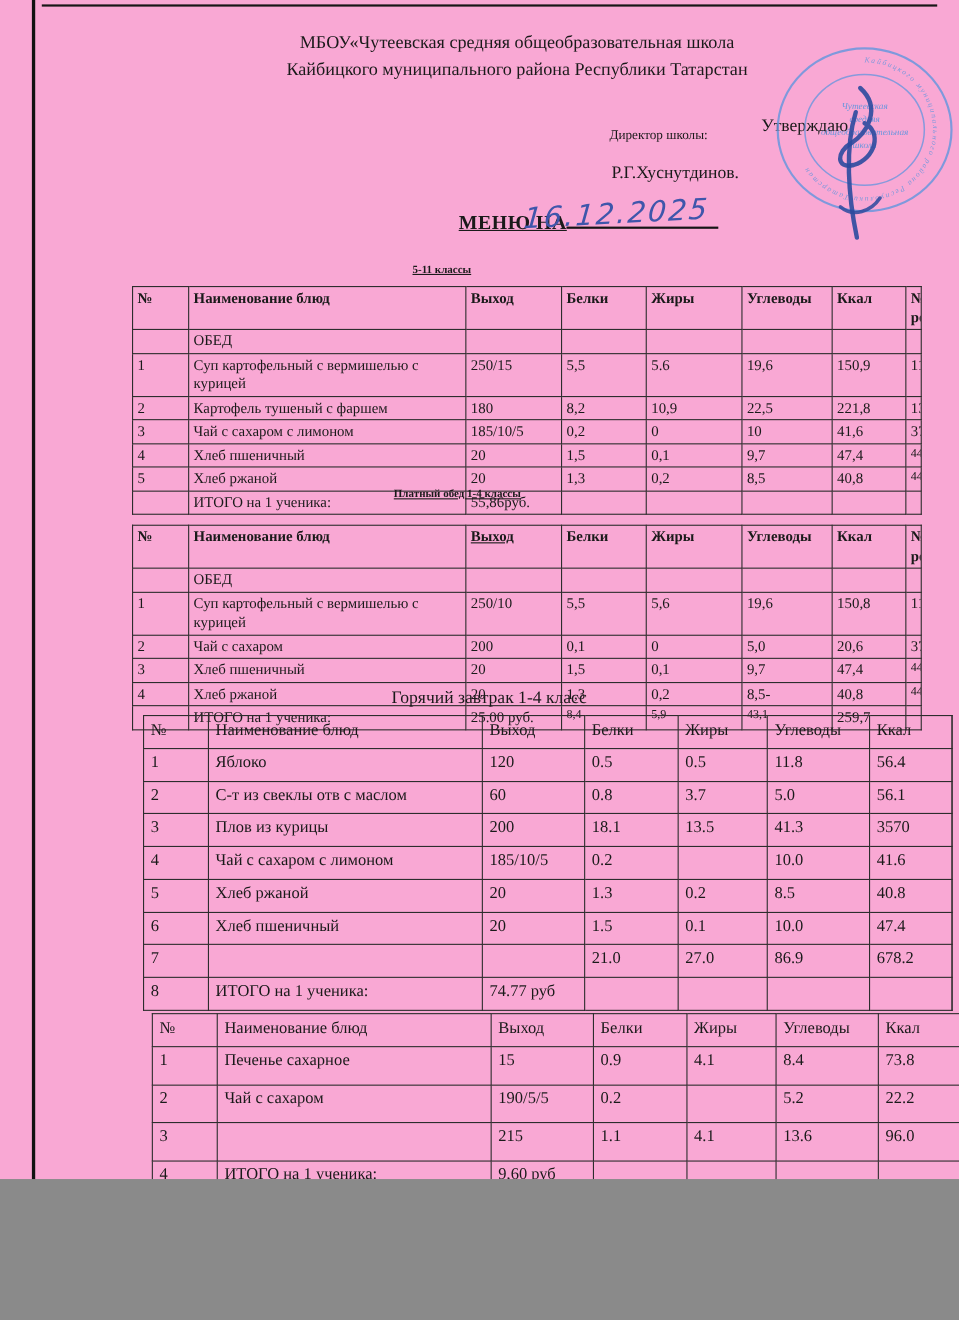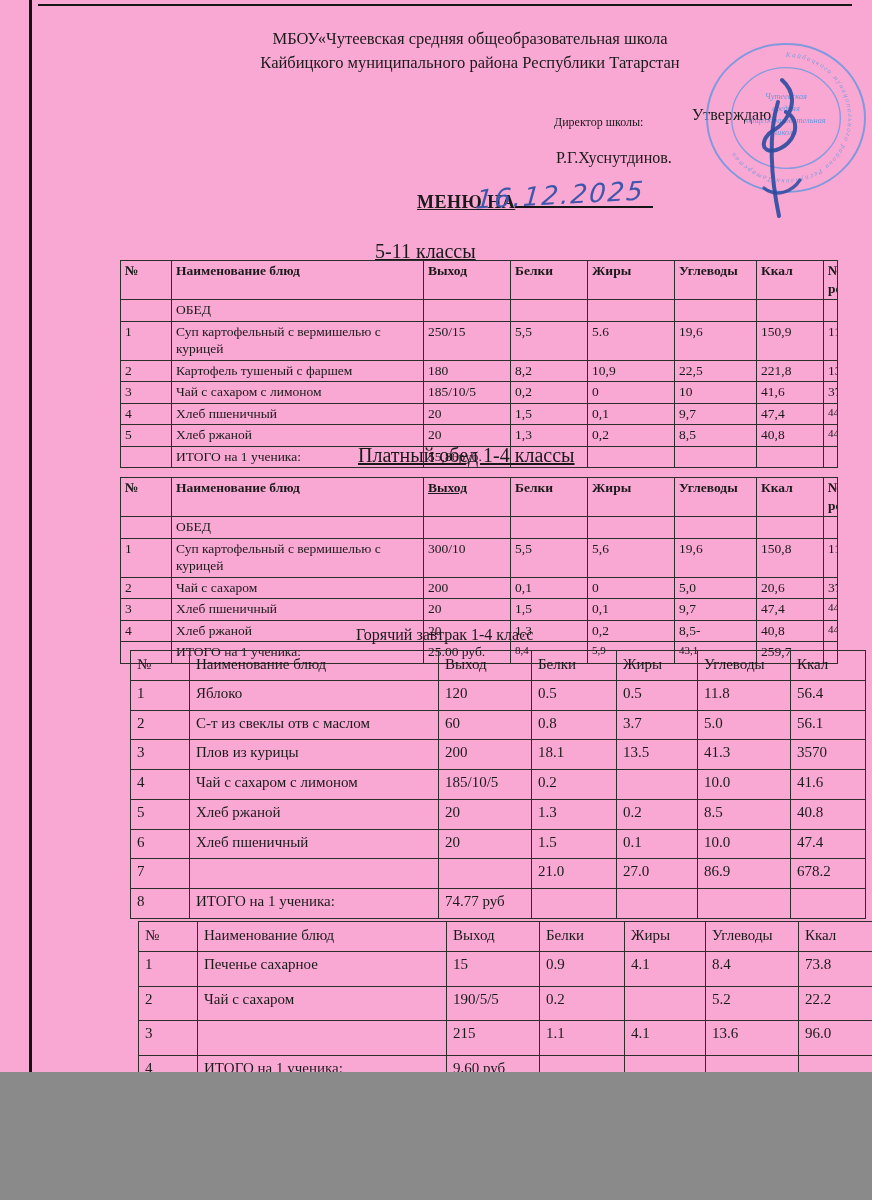--- a/index.html
+++ b/index.html
@@ -27,21 +27,21 @@
   .menu-title { top:192px; left:374px; height:30px; }
   .menu-label { font-weight:bold; text-decoration:underline; font-size:18px; letter-spacing:.5px;margin-left:43px; }
   .menu-blank { display:inline-block; width:138px; height:1px; border-bottom:2px solid #151515; vertical-align:baseline; }
   .menu-date {
     position:absolute; left:102px; top:-12px; white-space:nowrap;
     font-family:"DejaVu Sans",sans-serif; font-style:italic;
     font-size:26px; color:#3f56ab; letter-spacing:2px;
     transform:rotate(-3deg) skewX(-8deg);
   }
 
-  .caption-bold { font-weight:normal; text-decoration:underline; font-size:20px; }
+  .caption-bold { font-weight:bold; text-decoration:underline; font-size:10px; }
   .cap-511 { top:240px; left:375px; }
   .cap-paid { top:444px; left:358px; }
   .cap-hot  { top:626px; left:356px; font-size:16px; }
 
   table { border-collapse:collapse; table-layout:fixed; }
   th, td { border:1px solid #2d2d2d; text-align:left; vertical-align:top; overflow:hidden; }
   .b { font-weight:bold; }
   .sm { font-size:11px; }
   .u { text-decoration:underline; }
 
@@ -226,21 +226,21 @@
           <td></td>
           <td></td>
           <td></td>
           <td></td>
           <td></td>
           <td></td>
         </tr>
         <tr>
           <td>1</td>
           <td>Суп картофельный с вермишелью с курицей</td>
-          <td>300/10</td>
+          <td>250/10</td>
           <td>5,5</td>
           <td>5,6</td>
           <td>19,6</td>
           <td>150,8</td>
           <td>112</td>
         </tr>
         <tr>
           <td>2</td>
           <td>Чай с сахаром</td>
           <td>200</td>

